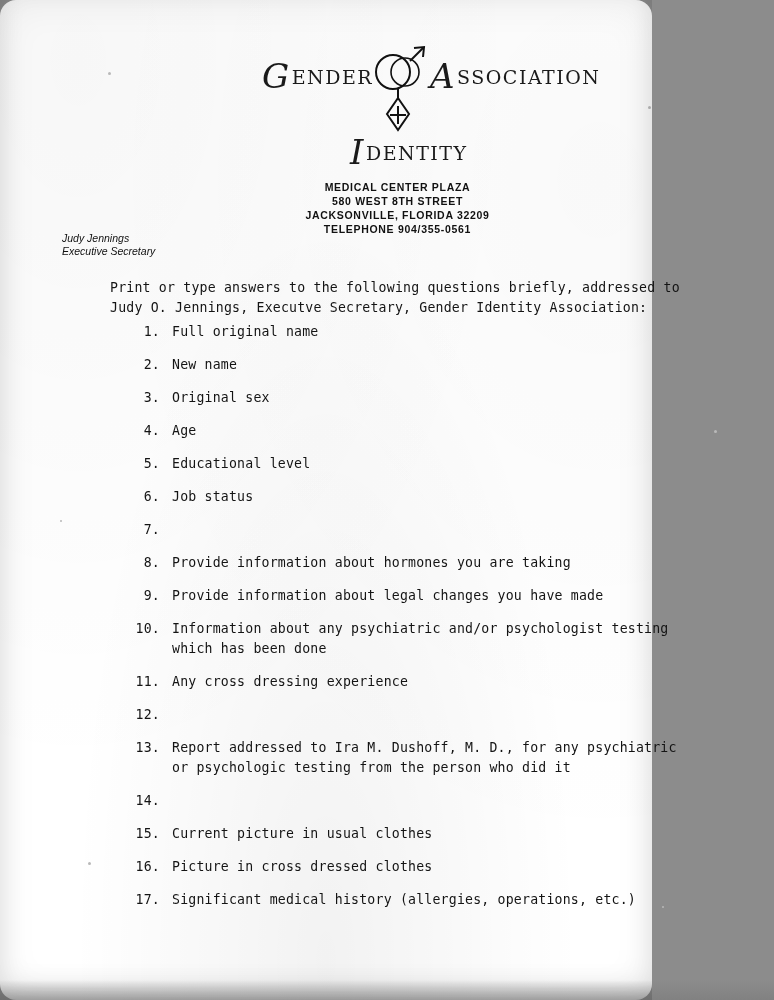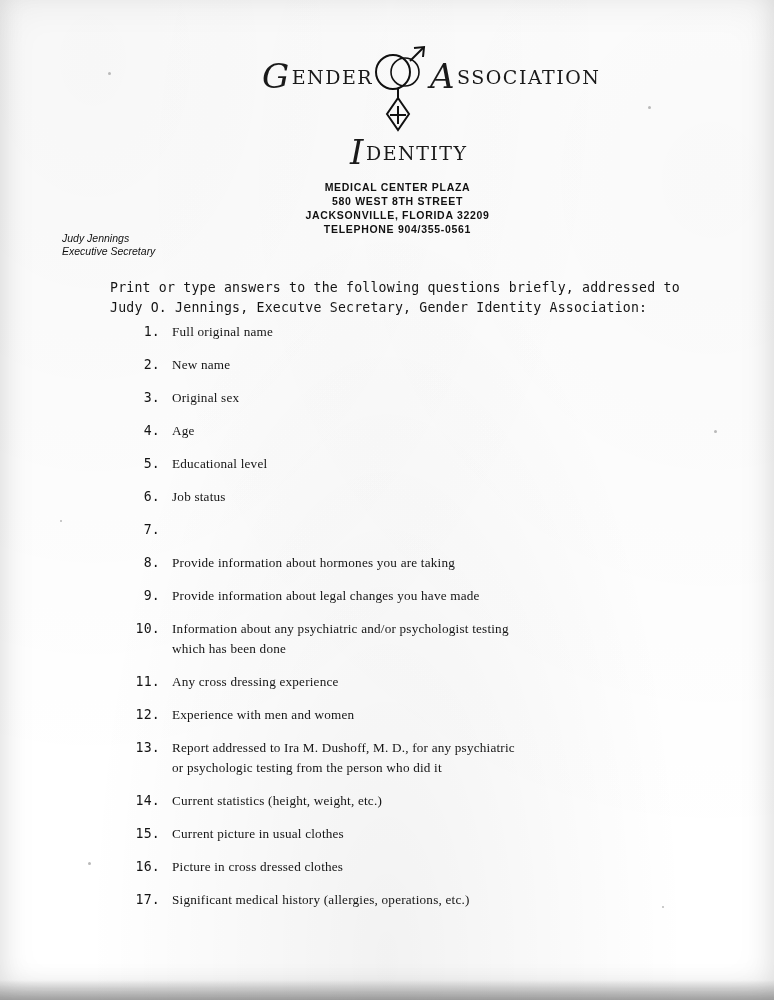--- a/index.html
+++ b/index.html
@@ -9,28 +9,29 @@
   }
   body {
     width: 774px;
     height: 1000px;
     overflow: hidden;
     font-family: "DejaVu Sans Mono", monospace;
   }
 
   .page {
     position: relative;
-    width: 774px;
+    width: 652px;
     height: 1000px;
     background: #ffffff;
     background-image:
       radial-gradient(ellipse at 12% 6%, rgba(0,0,0,0.030), rgba(0,0,0,0) 55%),
       radial-gradient(ellipse at 92% 18%, rgba(0,0,0,0.025), rgba(0,0,0,0) 60%),
       radial-gradient(ellipse at 50% 96%, rgba(0,0,0,0.05), rgba(0,0,0,0) 55%);
     box-sizing: border-box;
+    border-radius: 16px;
   }
 
   
   .page::after {
     content: "";
     position: absolute;
     left: 0; top: 0; right: 0; bottom: 0;
     pointer-events: none;
     box-shadow: inset 0 0 42px rgba(0,0,0,0.07),
                 inset 0 -14px 26px rgba(0,0,0,0.10);
@@ -163,21 +164,20 @@
   .q-num {
     width: 62px;
     flex: 0 0 62px;
     text-align: right;
     padding-right: 12px;
     box-sizing: border-box;
   }
   .q-text {
     flex: 1 1 auto;
     white-space: pre-line;
-    font-family: Liberation Serif, serif;
   }
 
   
   .speck { position: absolute; background: #b9b9b9; border-radius: 50%; }
 </style>
 </head>
 <body>
 
 <div class="page">
 
@@ -272,30 +272,28 @@
       <div class="q-num">10.</div>
       <div class="q-text">Information about any psychiatric and/or psychologist testing
 which has been done</div>
     </div>
     <div class="q-item">
       <div class="q-num">11.</div>
       <div class="q-text">Any cross dressing experience</div>
     </div>
     <div class="q-item">
       <div class="q-num">12.</div>
-      <div class="q-text">Experience with men and women</div>
     </div>
     <div class="q-item">
       <div class="q-num">13.</div>
       <div class="q-text">Report addressed to Ira M. Dushoff, M. D., for any psychiatric
 or psychologic testing from the person who did it</div>
     </div>
     <div class="q-item">
       <div class="q-num">14.</div>
-      <div class="q-text">Current statistics (height, weight, etc.)</div>
     </div>
     <div class="q-item">
       <div class="q-num">15.</div>
       <div class="q-text">Current picture in usual clothes</div>
     </div>
     <div class="q-item">
       <div class="q-num">16.</div>
       <div class="q-text">Picture in cross dressed clothes</div>
     </div>
     <div class="q-item">

